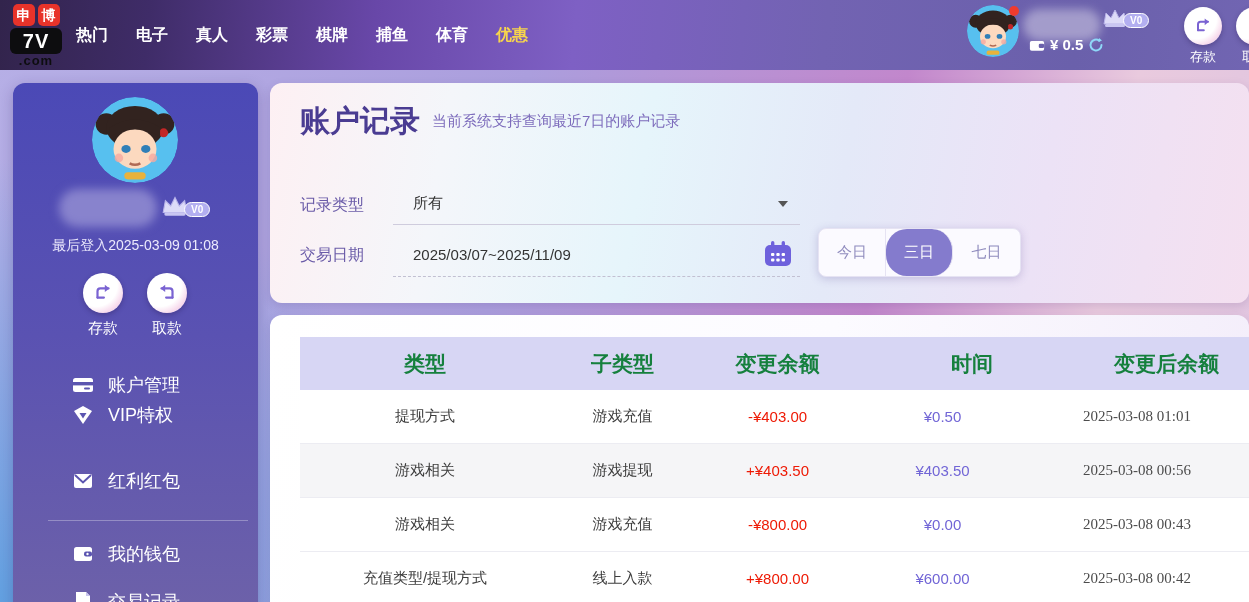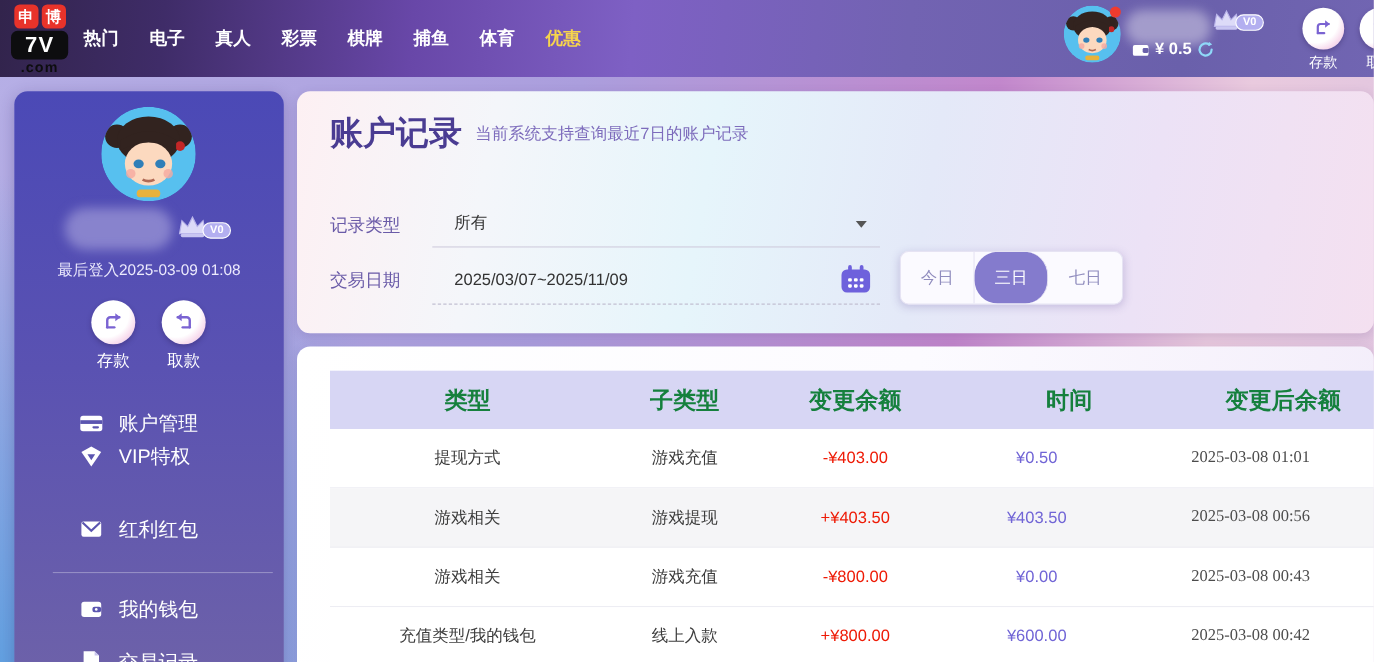--- a/index.html
+++ b/index.html
@@ -348,21 +348,21 @@
 
       <div class="t-row">
         <div class="tc c0 cell-type">游戏相关</div>
         <div class="tc c1 cell-subtype">游戏充值</div>
         <div class="tc c2 cell-change">-¥800.00</div>
         <div class="tc c3 cell-balance">¥0.00</div>
         <div class="tc c4 cell-time">2025-03-08 00:43</div>
       </div>
 
       <div class="t-row">
-        <div class="tc c0 cell-type">充值类型/我的钱包</div>
+        <div class="tc c0 cell-type">充值类型/提现方式</div>
         <div class="tc c1 cell-subtype">线上入款</div>
         <div class="tc c2 cell-change">+¥800.00</div>
         <div class="tc c3 cell-balance">¥600.00</div>
         <div class="tc c4 cell-time">2025-03-08 00:42</div>
       </div>
     </div>
   </div>
 
 </div>
 

